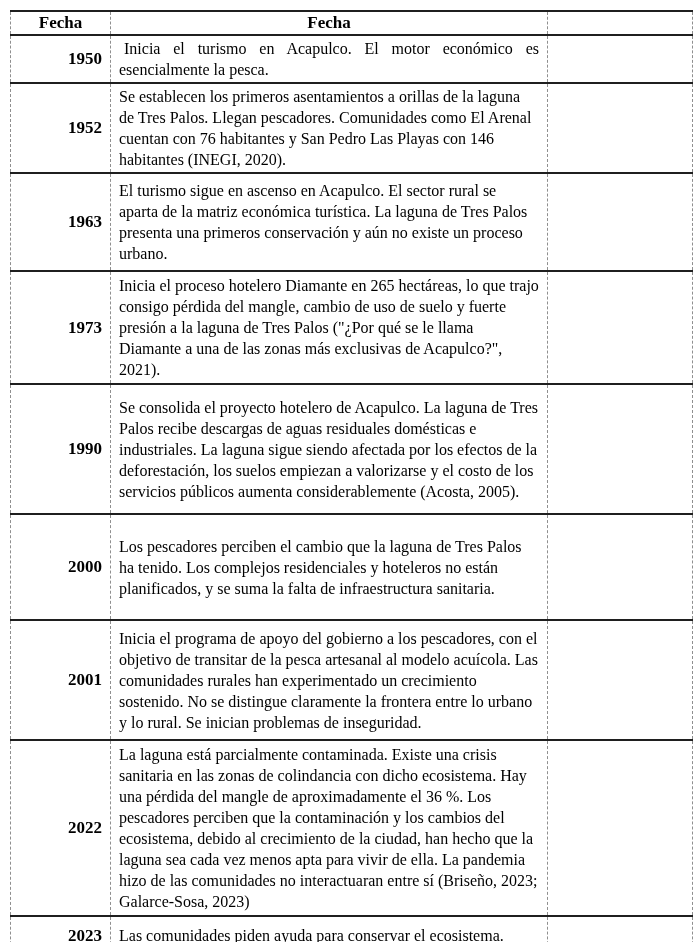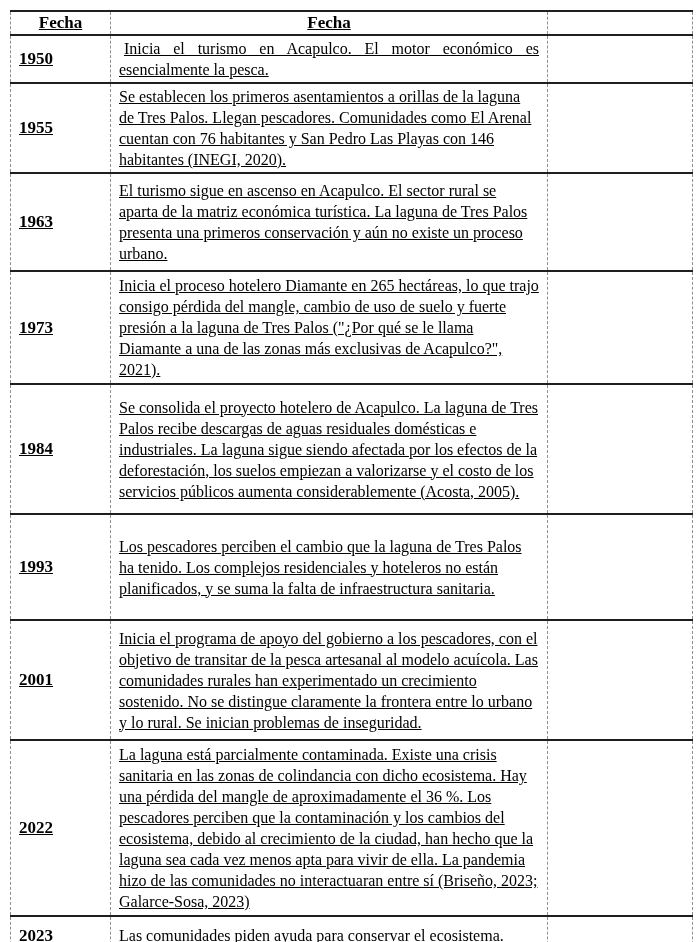--- a/index.html
+++ b/index.html
@@ -28,33 +28,32 @@
   col.c-extra { width: 145px; }
 
   td, th {
     border-top: 2px solid #1f1f1f;
     border-bottom: 2px solid #1f1f1f;
     border-left: 1px dashed #8f8f8f;
     border-right: 1px dashed #8f8f8f;
     vertical-align: middle;
     padding: 2px 8px;
     box-sizing: border-box;
-    text-decoration: underline;
   }
 
   th.hdr {
     font-size: 17px;
     font-weight: bold;
     text-align: center;
     padding: 1px 4px;
   }
   td.year {
     font-size: 17px;
     font-weight: bold;
-    text-align: left;
+    text-align: right;
   }
   td.event {
     font-size: 16px;
     line-height: 21px;
   }
   td.event.align-justify {
     text-align: justify;
   }
   td.event.indent {
     text-indent: 5px;
@@ -89,45 +88,45 @@
     <th class="hdr"></th>
   </tr>
 
   <tr class="r0">
     <td class="year">1950</td>
     <td class="event align-justify indent">Inicia el turismo en Acapulco. El motor económico es esencialmente la pesca.</td>
     <td class="extra"></td>
   </tr>
 
   <tr class="r1">
-    <td class="year">1955</td>
+    <td class="year">1952</td>
     <td class="event">Se establecen los primeros asentamientos a orillas de la laguna de Tres Palos. Llegan pescadores. Comunidades como El Arenal cuentan con 76 habitantes y San Pedro Las Playas con 146 habitantes (INEGI, 2020).</td>
     <td class="extra"></td>
   </tr>
 
   <tr class="r2">
     <td class="year">1963</td>
     <td class="event">El turismo sigue en ascenso en Acapulco. El sector rural se aparta de la matriz económica turística. La laguna de Tres Palos presenta una primeros conservación y aún no existe un proceso urbano.</td>
     <td class="extra"></td>
   </tr>
 
   <tr class="r3">
     <td class="year">1973</td>
     <td class="event">Inicia el proceso hotelero Diamante en 265 hectáreas, lo que trajo consigo pérdida del mangle, cambio de uso de suelo y fuerte presión a la laguna de Tres Palos ("¿Por qué se le llama Diamante a una de las zonas más exclusivas de Acapulco?", 2021).</td>
     <td class="extra"></td>
   </tr>
 
   <tr class="r4">
-    <td class="year">1984</td>
+    <td class="year">1990</td>
     <td class="event">Se consolida el proyecto hotelero de Acapulco. La laguna de Tres Palos recibe descargas de aguas residuales domésticas e industriales. La laguna sigue siendo afectada por los efectos de la deforestación, los suelos empiezan a valorizarse y el costo de los servicios públicos aumenta considerablemente (Acosta, 2005).</td>
     <td class="extra"></td>
   </tr>
 
   <tr class="r5">
-    <td class="year">1993</td>
+    <td class="year">2000</td>
     <td class="event">Los pescadores perciben el cambio que la laguna de Tres Palos ha tenido. Los complejos residenciales y hoteleros no están planificados, y se suma la falta de infraestructura sanitaria.</td>
     <td class="extra"></td>
   </tr>
 
   <tr class="r6">
     <td class="year">2001</td>
     <td class="event">Inicia el programa de apoyo del gobierno a los pescadores, con el objetivo de transitar de la pesca artesanal al modelo acuícola. Las comunidades rurales han experimentado un crecimiento sostenido. No se distingue claramente la frontera entre lo urbano y lo rural. Se inician problemas de inseguridad.</td>
     <td class="extra"></td>
   </tr>
 

